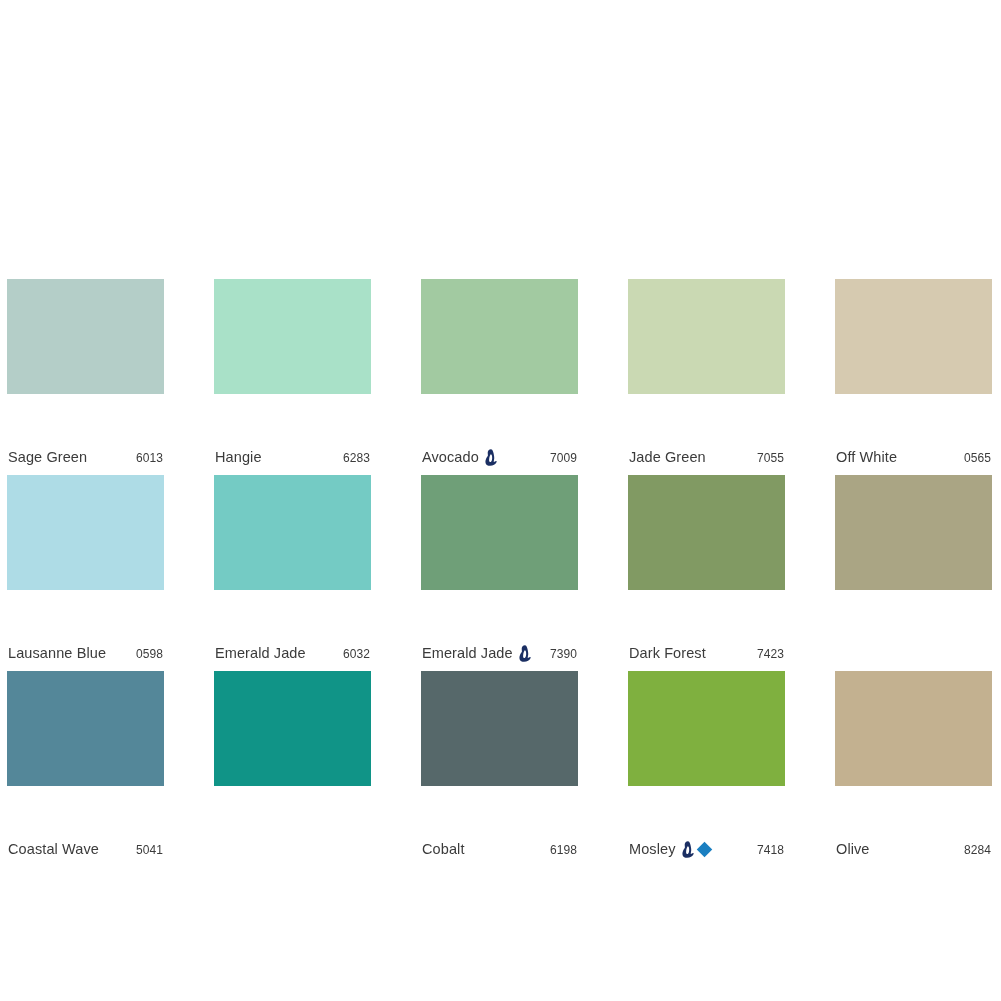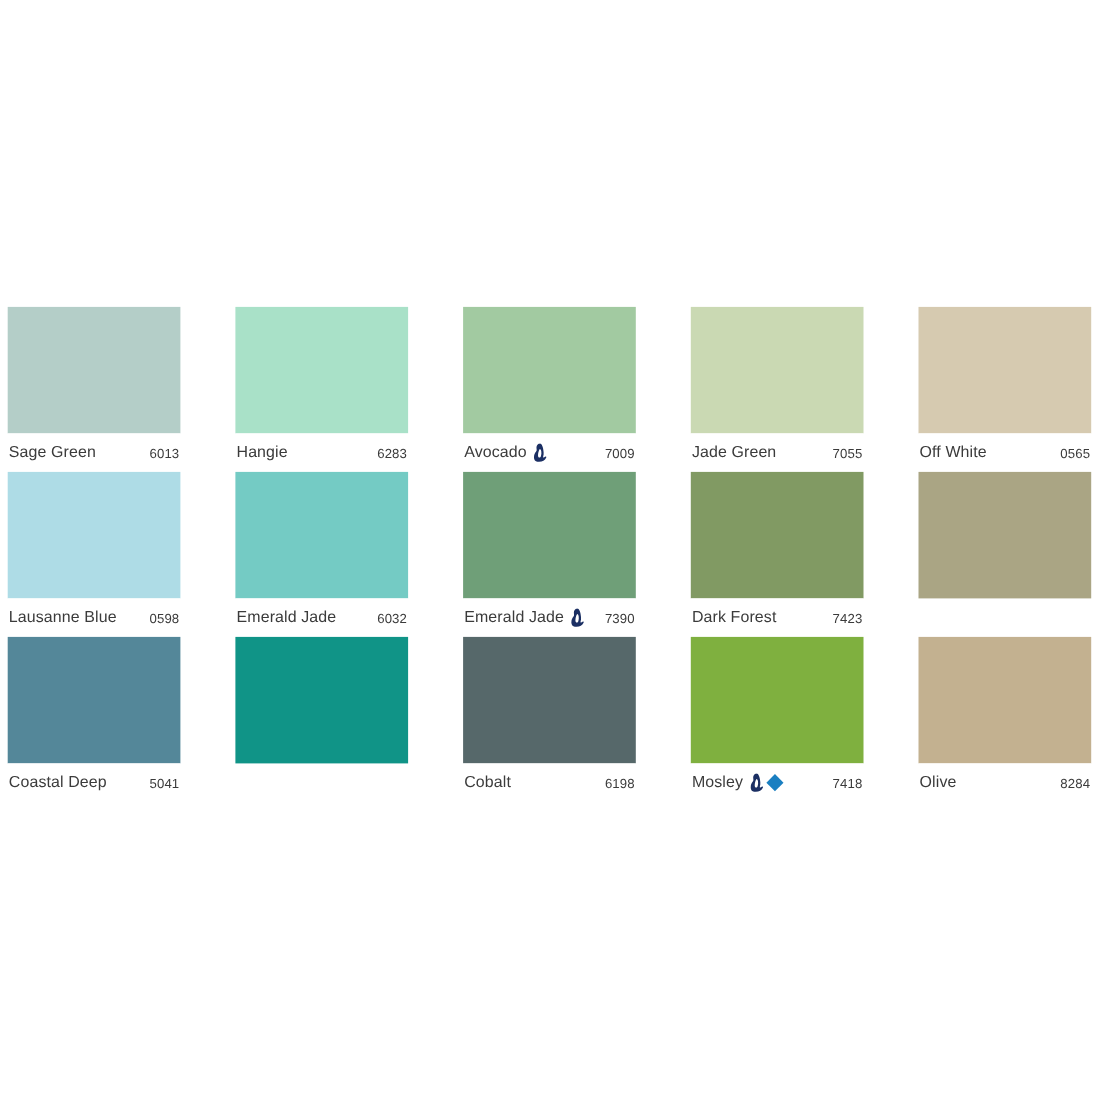--- a/index.html
+++ b/index.html
@@ -48,20 +48,21 @@
   }
 
   .swatch-label {
     height: 35px;
     display: flex;
     align-items: center;
     justify-content: space-between;
     background: #ffffff;
     padding: 0 1px 0 1px;
     box-sizing: border-box;
+    margin-top: 46px;
   }
 
   .swatch-name-wrap {
     display: flex;
     align-items: center;
     white-space: nowrap;
     overflow: visible;
   }
 
   .swatch-name {
@@ -205,21 +206,21 @@
           <span class="swatch-code">7423</span>
         </div>
       </div>
       <div class="swatch-cell">
         <div class="swatch-chip" style="background: rgb(170, 165, 132);"></div>
       </div>
       <div class="swatch-cell">
         <div class="swatch-chip" style="background: rgb(84, 135, 153);"></div>
         <div class="swatch-label">
           <div class="swatch-name-wrap">
-            <span class="swatch-name">Coastal Deep</span>
+            <span class="swatch-name">Coastal Wave</span>
           </div>
           <span class="swatch-code">5041</span>
         </div>
       </div>
       <div class="swatch-cell">
         <div class="swatch-chip" style="background: rgb(16, 148, 135);"></div>
       </div>
       <div class="swatch-cell">
         <div class="swatch-chip" style="background: rgb(86, 104, 106);"></div>
         <div class="swatch-label">

